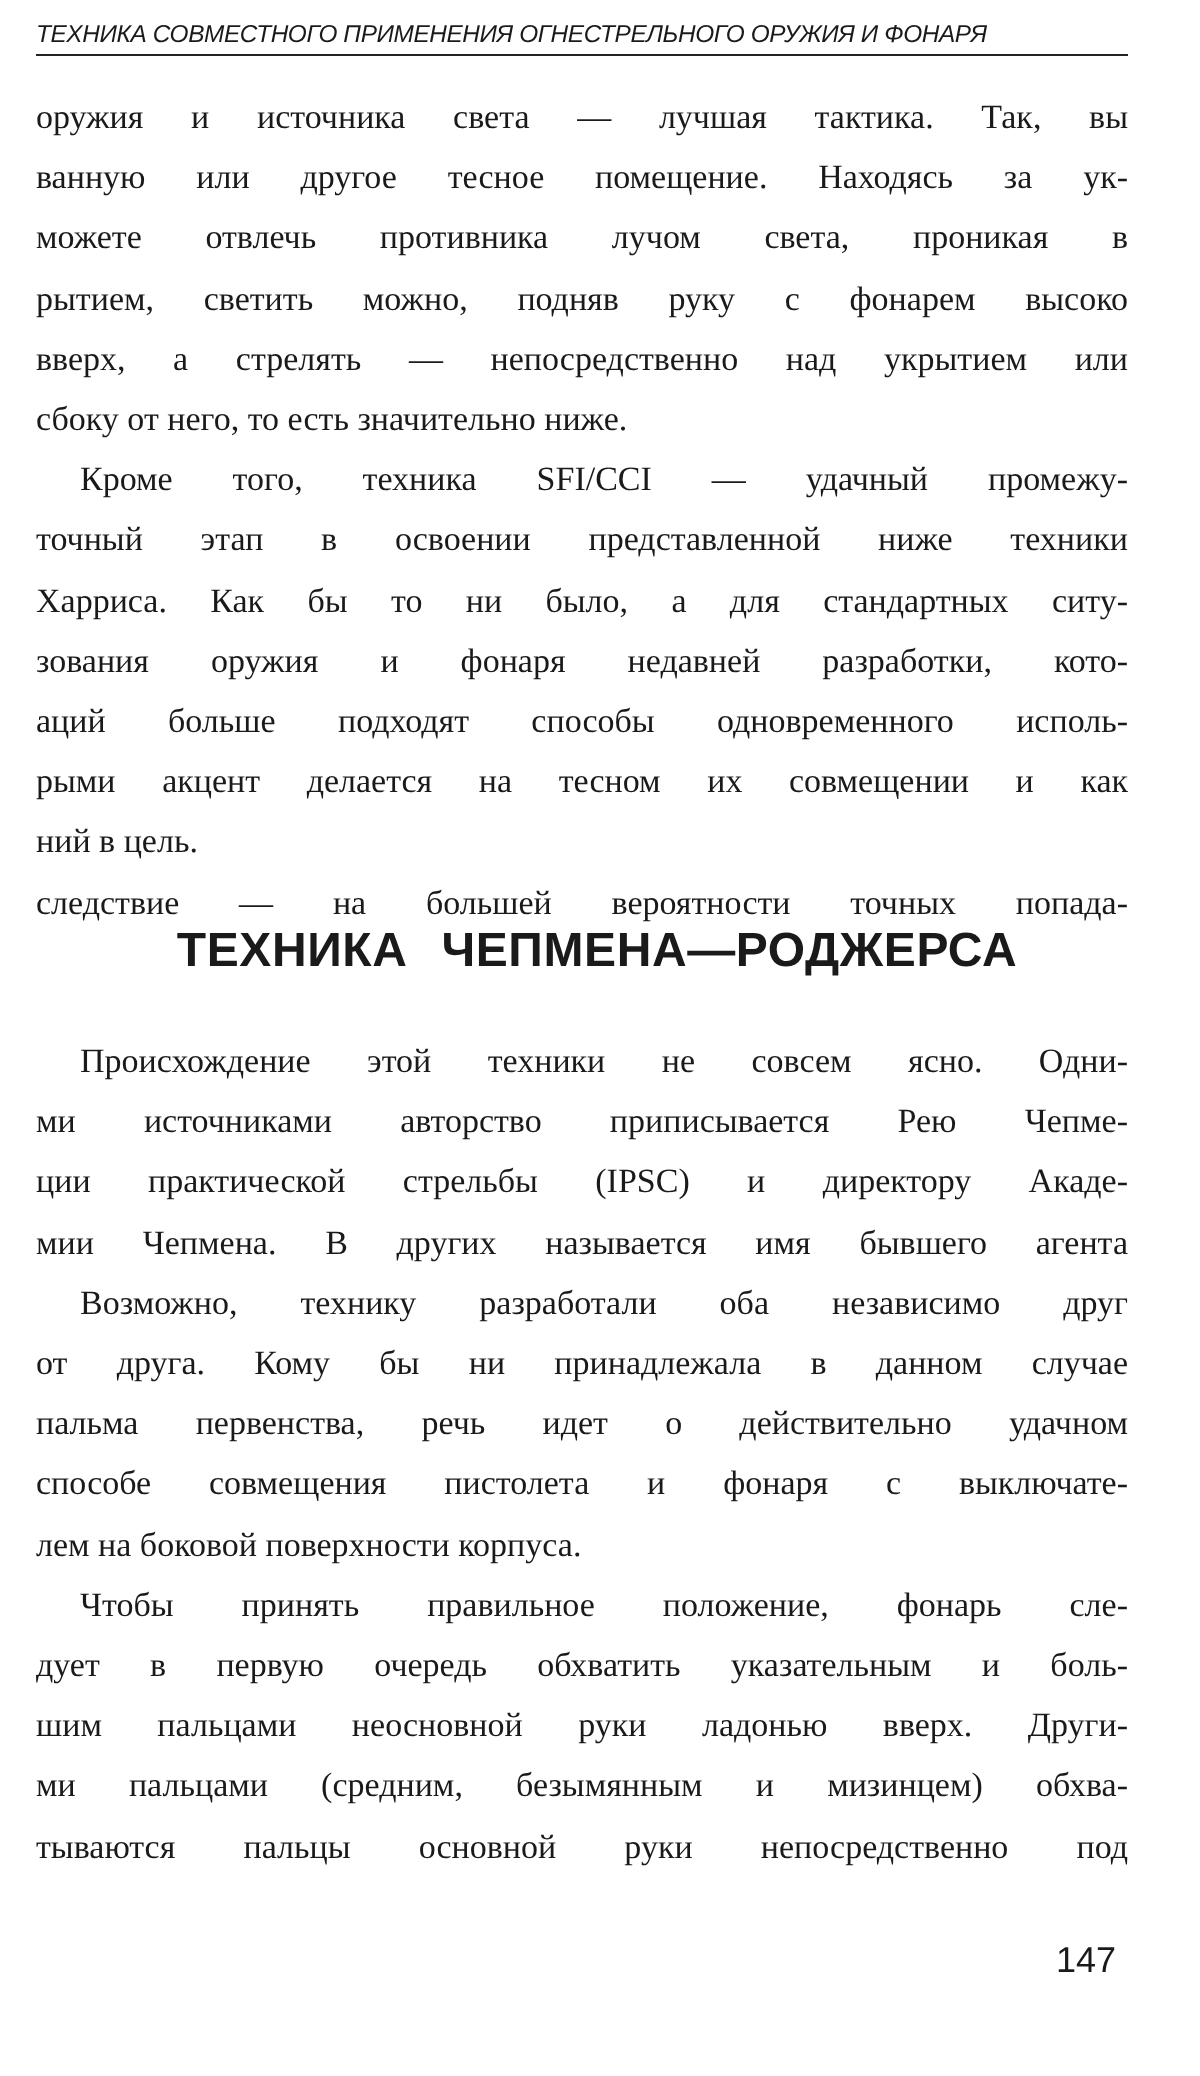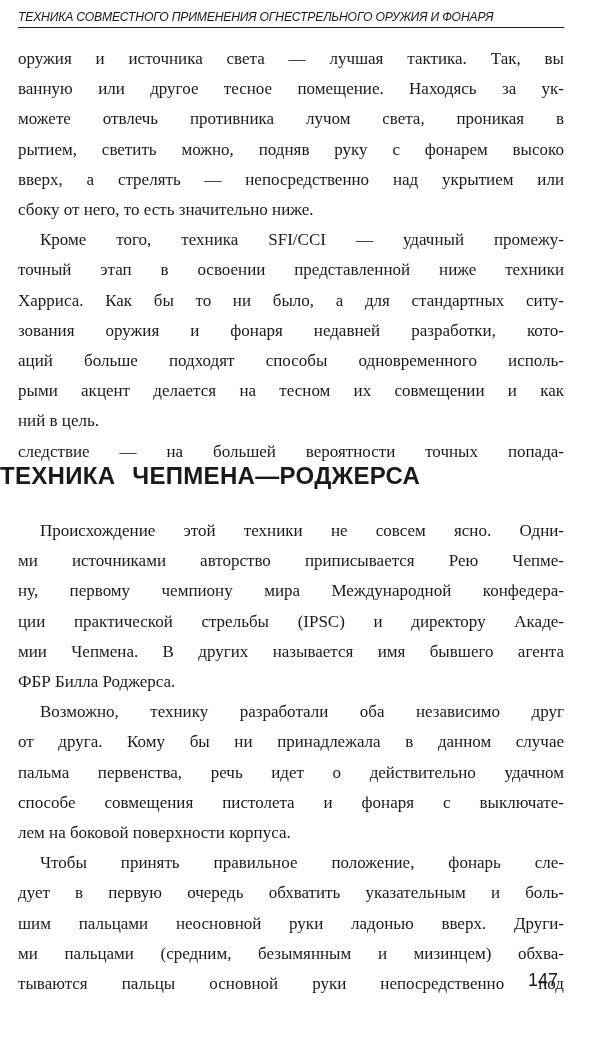--- a/index.html
+++ b/index.html
@@ -13,21 +13,21 @@
   .body-text {
     position: absolute; left: 18px; width: 546px;
     font-family: "Liberation Serif", serif; font-size: 17px; line-height: 30.2px;
   }
   .line { display: block; white-space: nowrap; text-align: justify; text-align-last: justify; }
   .line.last { text-align-last: left; }
   .line.indent { padding-left: 22px; }
   #block-1 { top: 44px; }
   #block-2 { top: 516px; }
   .section-heading {
-    position: absolute; left: 0; width: 597px; top: 462px; 
+    position: absolute; left: 0; width: 597px; top: 462px; text-align: center;
     font-family: "Liberation Sans", sans-serif; font-weight: bold; font-size: 24px;
     letter-spacing: 0.3px; word-spacing: 10px;
   }
   .page-number {
     position: absolute; left: 528px; top: 970px;
     font-family: "Liberation Sans", sans-serif; font-size: 18px;
   }
 </style>
 </head>
 <body>
@@ -49,24 +49,22 @@
   <span class="line">рыми акцент делается на тесном их совмещении и как</span>
   <span class="line last">ний в цель.</span>
   <span class="line">следствие — на большей вероятности точных попада-</span>
 </div>
 
 <div class="section-heading">ТЕХНИКА ЧЕПМЕНА—РОДЖЕРСА</div>
 
 <div class="body-text" id="block-2">
   <span class="line indent">Происхождение этой техники не совсем ясно. Одни-</span>
   <span class="line">ми источниками авторство приписывается Рею Чепме-</span>
-  <span class="line">ну, первому чемпиону мира Международной конфедера-</span>
   <span class="line">ции практической стрельбы (IPSC) и директору Акаде-</span>
   <span class="line">мии Чепмена. В других называется имя бывшего агента</span>
-  <span class="line last">ФБР Билла Роджерса.</span>
   <span class="line indent">Возможно, технику разработали оба независимо друг</span>
   <span class="line">от друга. Кому бы ни принадлежала в данном случае</span>
   <span class="line">пальма первенства, речь идет о действительно удачном</span>
   <span class="line">способе совмещения пистолета и фонаря с выключате-</span>
   <span class="line last">лем на боковой поверхности корпуса.</span>
   <span class="line indent">Чтобы принять правильное положение, фонарь сле-</span>
   <span class="line">дует в первую очередь обхватить указательным и боль-</span>
   <span class="line">шим пальцами неосновной руки ладонью вверх. Други-</span>
   <span class="line">ми пальцами (средним, безымянным и мизинцем) обхва-</span>
   <span class="line">тываются пальцы основной руки непосредственно под</span>

